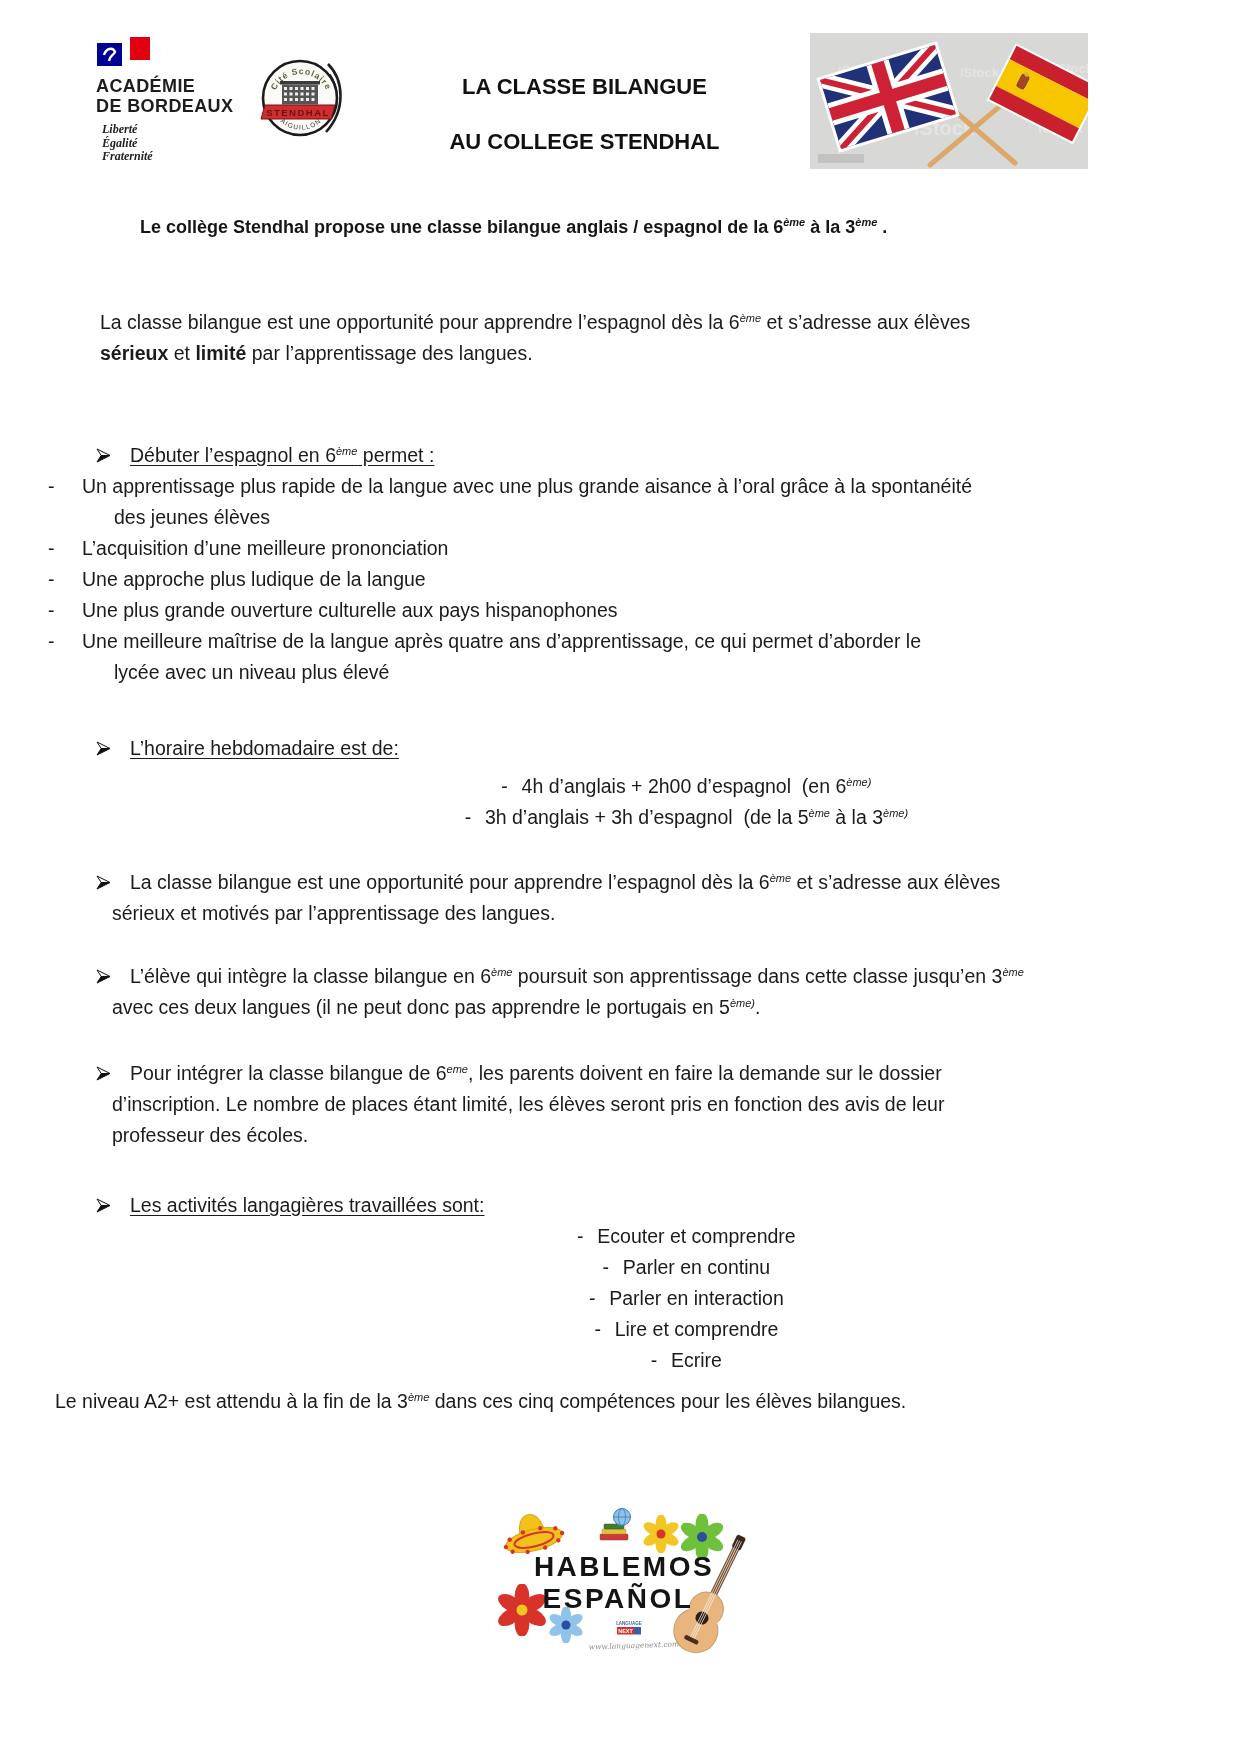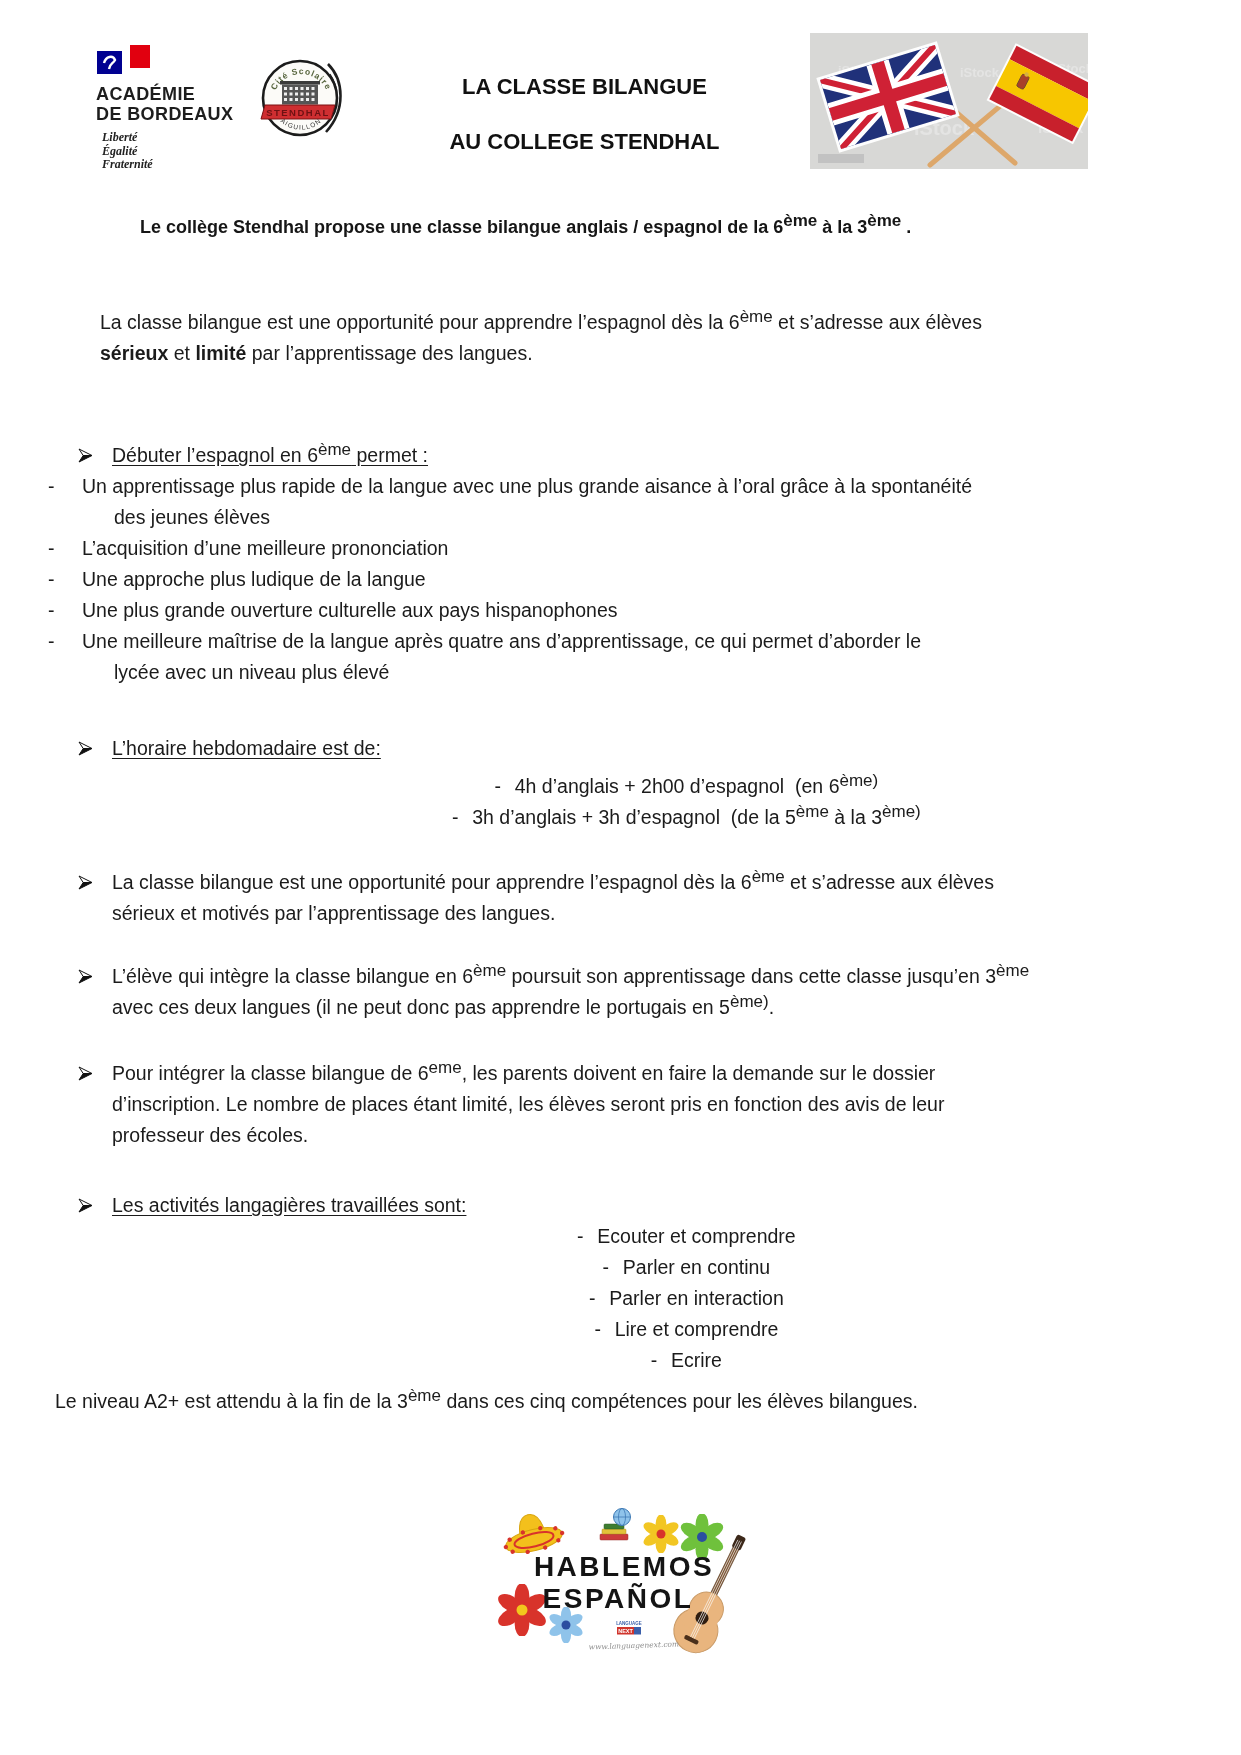--- a/index.html
+++ b/index.html
@@ -1,36 +1,36 @@
 <!DOCTYPE html>
 <html lang="fr"><head>
 <meta charset="utf-8">
 <style>
   html,body{margin:0;padding:0;background:#888;}
   .page{position:relative;width:1241px;height:1755px;background:#ffffff;margin:0 auto;
         font-family:"Liberation Sans",sans-serif;color:#1b1b1b;overflow:hidden;}
 
   
-  .gov-logo{position:absolute;left:96px;top:44px;width:175px;}
+  .gov-logo{position:absolute;left:96px;top:36px;width:175px;}
   .acad-name{font-size:18px;font-weight:bold;letter-spacing:.4px;color:#1d1d1d;line-height:20px;margin-top:5px;}
   .motto{font-family:"Liberation Serif",serif;font-style:italic;font-weight:bold;font-size:12px;
          line-height:13.5px;color:#222;margin-top:7px;margin-left:6px;}
   .seal{position:absolute;left:256px;top:50px;}
   .doc-title{position:absolute;left:412px;width:345px;text-align:center;font-weight:bold;font-size:22px;color:#111;white-space:pre;}
   .flags-img{position:absolute;left:810px;top:33px;}
 
   
   .intro{position:absolute;left:140px;top:217px;font-size:18px;font-weight:bold;white-space:pre;color:#161616;}
   .content{position:absolute;left:0;top:307px;width:1241px;}
   .l{white-space:pre;font-size:19.5px;line-height:31px;color:#1b1b1b;}
   .b{font-weight:bold;}
   .u{text-decoration:underline;text-underline-offset:3px;}
-  sup{font-size:17px;line-height:0;vertical-align:7px;}
+  sup{font-size:11px;line-height:0;vertical-align:7px;font-style:italic;}
   .indent-para{padding-left:100px;}
-  .indent-head{padding-left:78px;}
+  .indent-head{padding-left:78px;margin-left:18px;}
   .indent-sub{padding-left:48px;}
   .indent-subtext{padding-left:114px;}
   .indent-margin{padding-left:118px;text-align:center;}
   .indent-margintext{padding-left:112px;}
   .indent-final{padding-left:55px;}
   .arrow-cell,.dash-cell{display:inline-block;width:34px;}
   .arrow-cell svg{vertical-align:-1px;}
 
   
   .esp-logo{position:absolute;left:490px;top:1500px;}

